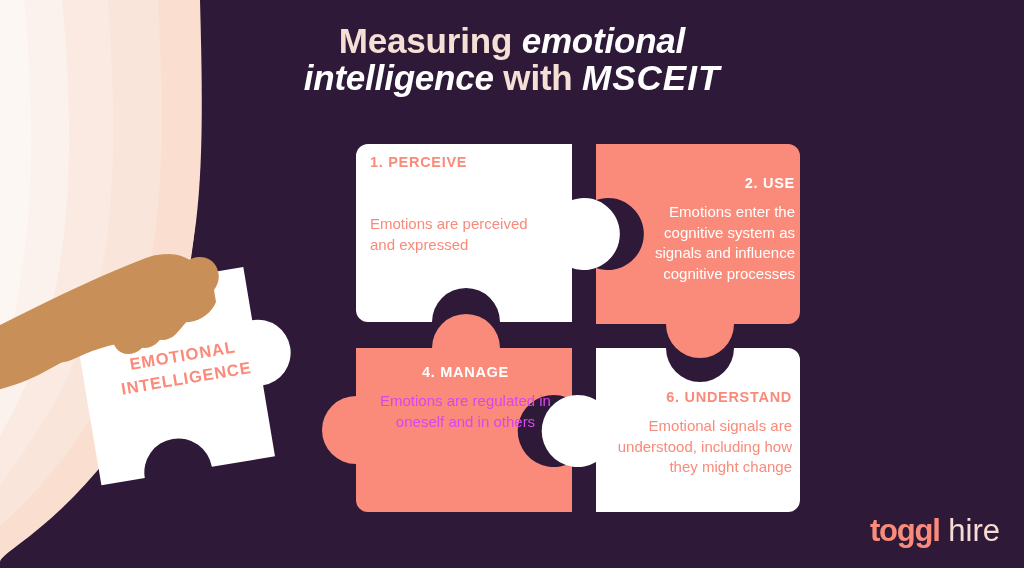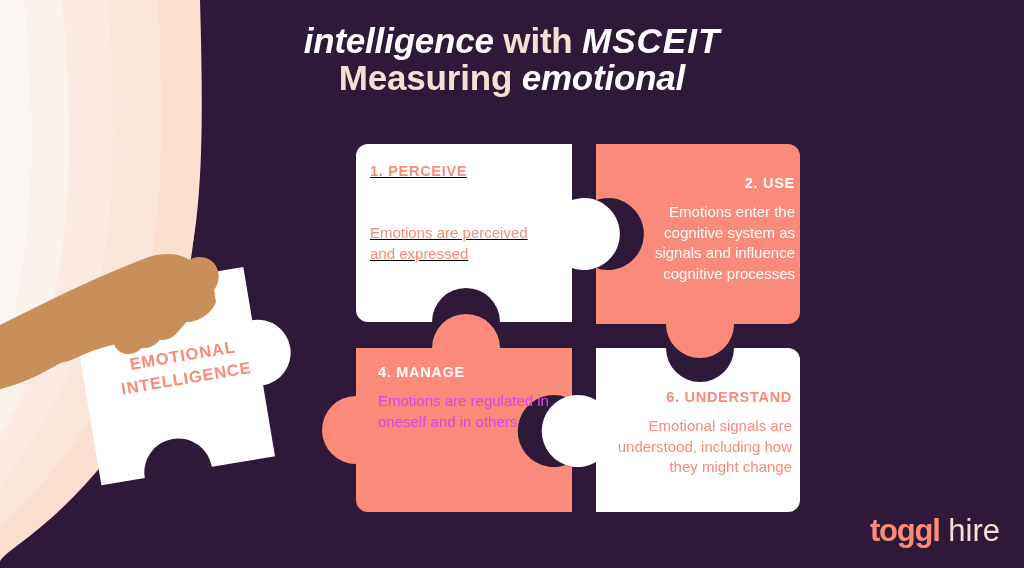--- a/index.html
+++ b/index.html
@@ -26,29 +26,29 @@
   .t-white-wide { color:#FFFFFF; font-weight:bold; font-style:italic; font-size:35px; letter-spacing:1px; }
 
   
   #puzzle { position:absolute; left:0; top:0; z-index:4; }
 
   
   .ptext { position:absolute; z-index:5; }
   .ptitle { font-weight:bold; font-size:14.5px; letter-spacing:0.7px; margin-bottom:11px; }
   .pbody  { font-size:15px; line-height:1.37; }
 
-  #p1 { left:370px; top:163px; width:170px; text-align:left;text-decoration:underline; }
+  #p1 { left:370px; top:154px; width:170px; text-align:left; }
   #p1 .ptitle { color:#FA8A79; }
   #p1 .pbody  { color:#FA8A79;margin-top:44px; }
 
   #p2 { left:615px; top:175px; width:180px; text-align:right; }
   #p2 .ptitle { color:#FFFFFF; }
   #p2 .pbody  { color:#FFFFFF; }
 
-  #p4 { left:378px; top:364px; width:175px; text-align:left; }
+  #p4 { left:378px; top:364px; width:175px; text-align:center; }
   #p4 .ptitle { color:#FFFFFF; }
   #p4 .pbody  { color:#d946ef; }
 
   #p3 { left:592px; top:389px; width:200px; text-align:right; }
   #p3 .ptitle { color:#FA8A79; }
   #p3 .pbody  { color:#FA8A79; }
 
   
   #leftart { position:absolute; left:0; top:0; z-index:2; }
   #handart { position:absolute; left:0; top:0; z-index:3; }
@@ -202,24 +202,24 @@
              C34,334 46,318 68,310 Z"></path>
   </svg>
 
   <div id="eitext">
     <div>EMOTIONAL</div>
     <div>INTELLIGENCE</div>
   </div>
 
   <div id="title">
     <span class="ln">
-      <span class="t-white">intelligence</span><span class="t-cream">&nbsp;</span><span class="t-cream">with</span><span class="t-cream">&nbsp;</span><span class="t-white-wide">MSCEIT</span>
+      <span class="t-cream">Measuring</span><span class="t-cream">&nbsp;</span><span class="t-white">emotional</span>
     </span>
     <span class="ln">
-      <span class="t-cream">Measuring</span><span class="t-cream">&nbsp;</span><span class="t-white">emotional</span>
+      <span class="t-white">intelligence</span><span class="t-cream">&nbsp;</span><span class="t-cream">with</span><span class="t-cream">&nbsp;</span><span class="t-white-wide">MSCEIT</span>
     </span>
   </div>
 
   <svg id="puzzle" width="1024" height="568" viewBox="0 0 1024 568">
 
     <path fill="#FFFFFF" d="M368,144
              L572,144
              L572,200
              A36,36 0 1 1 572,268
              L572,322

